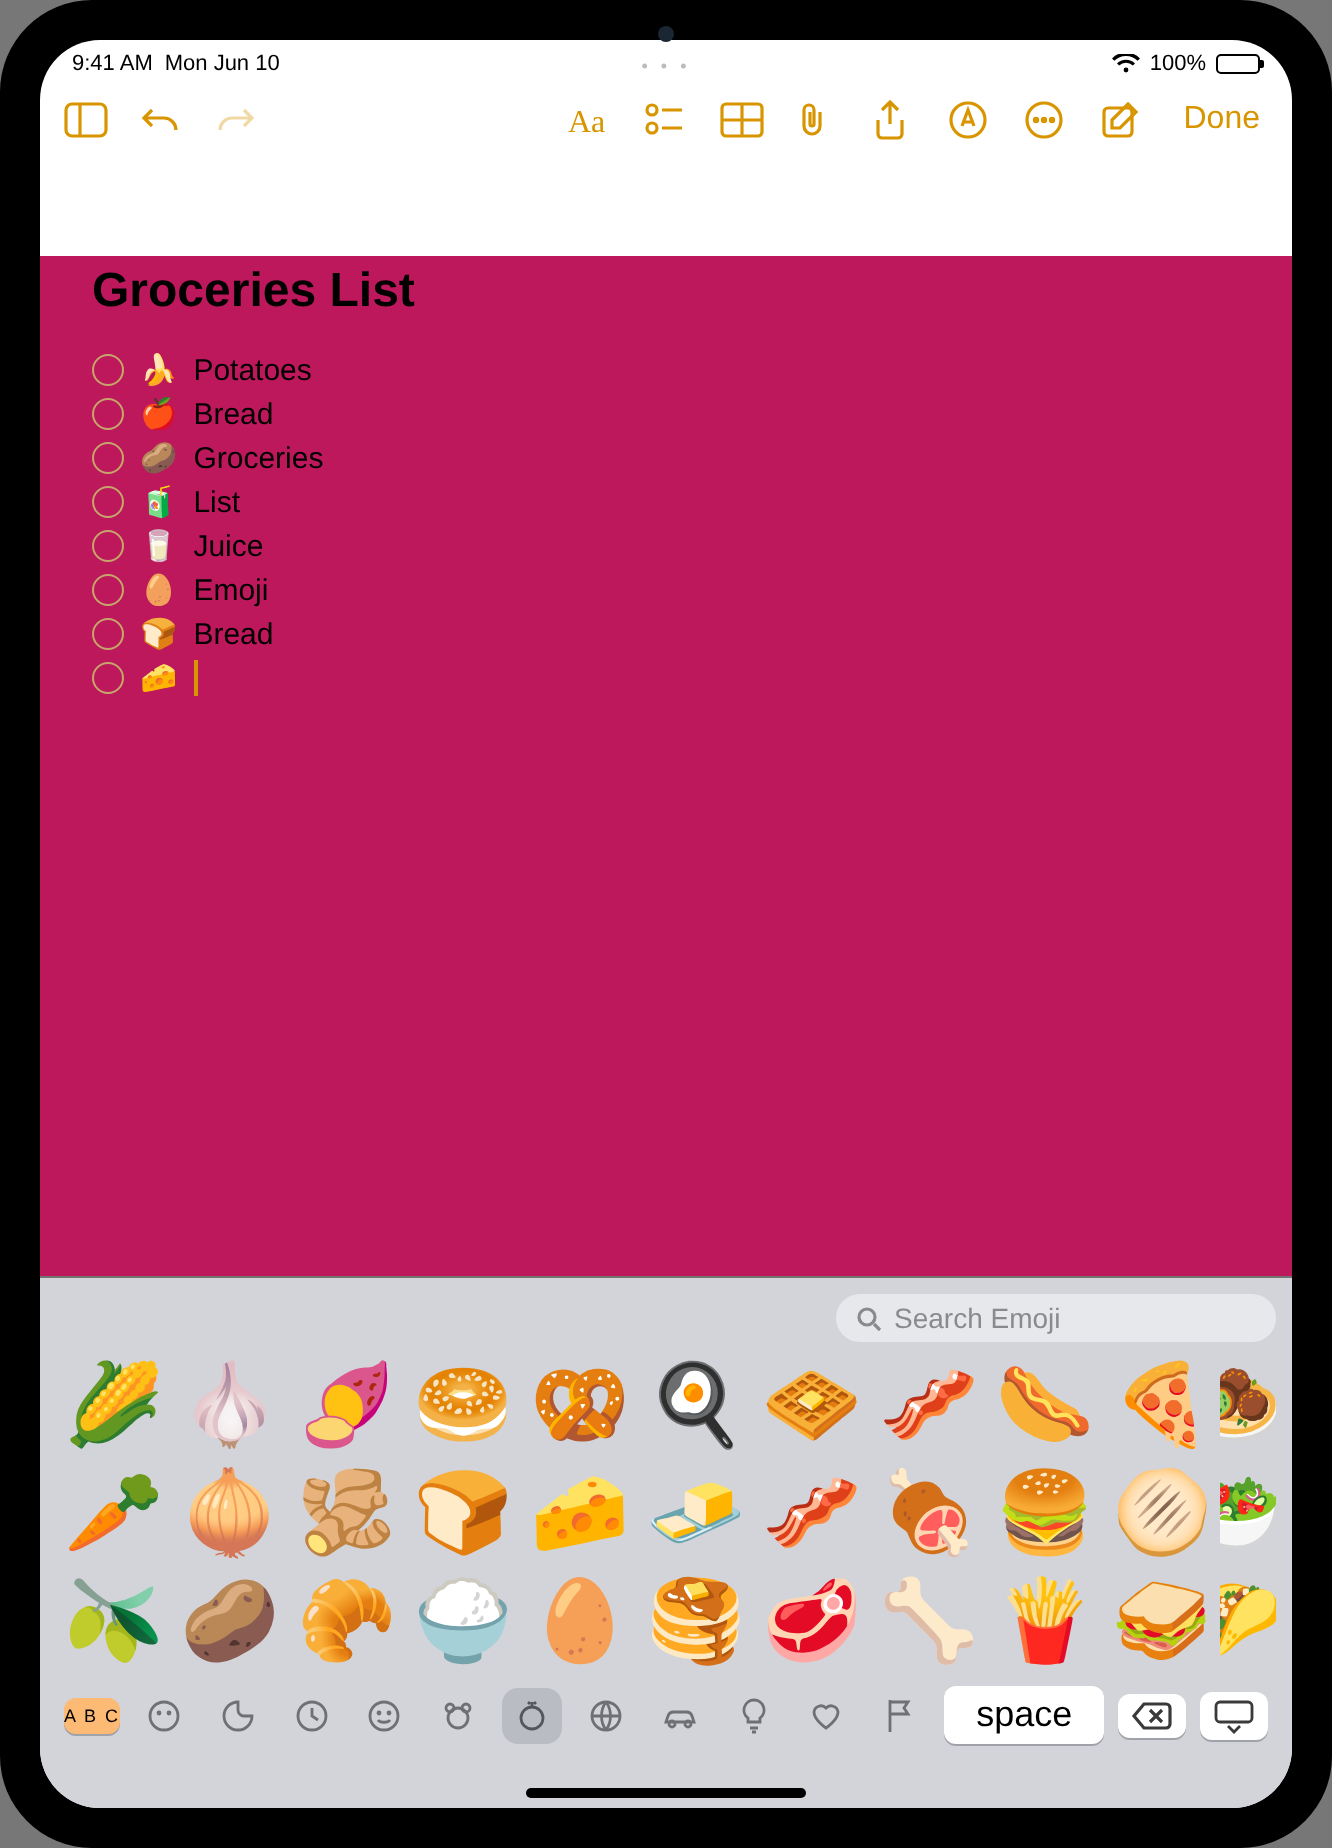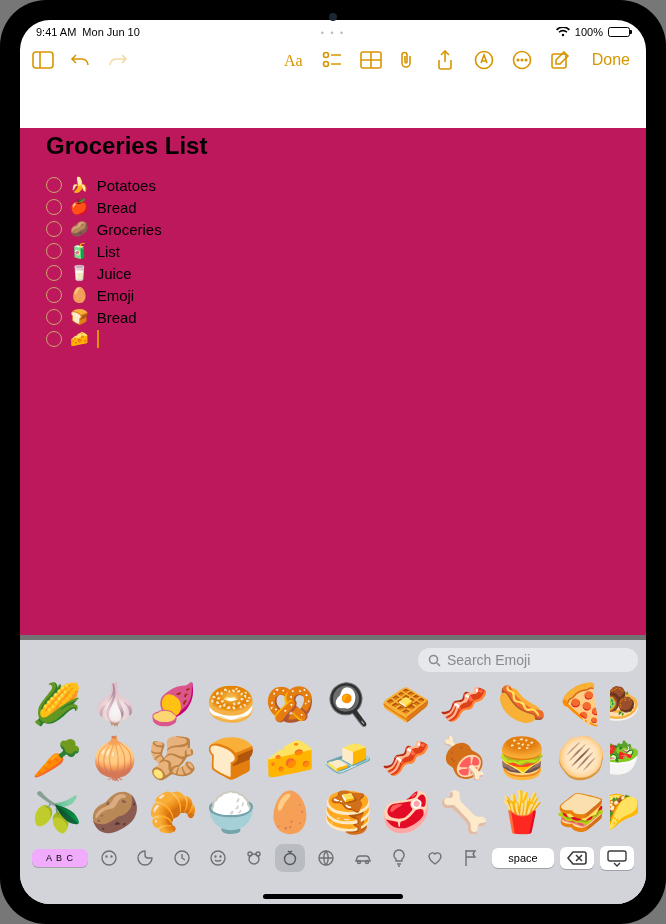--- a/index.html
+++ b/index.html
@@ -100,21 +100,21 @@
   width: 16px; height: 16px; border: 1.5px solid #c7a569; border-radius: 50%;
   flex-shrink: 0;
 }
 .item-emoji { font-size: 15px; }
 .cursor {
   width: 2px; height: 18px; background:#d89500; display:inline-block;
 }
 
 .keyboard {
   background: #d2d4d9;
-  border-top: 5px solid #737373;
+  border-top: 1px solid #737373;
   padding: 8px 8px 32px 8px;
   position: relative;
 }
 .search-bar {
   margin: 0 0 8px auto;
   width: 220px;
   background:#e7e8eb;
   border-radius: 14px;
   padding: 4px 10px;
   display:flex; align-items:center; gap:6px;
@@ -137,27 +137,27 @@
 }
 .cat-btn {
   width:30px; height:28px; display:flex; align-items:center; justify-content:center;
   color:#6f6f74;
   font-size:15px;
 }
 .cat-btn.active {
   background:#b9bcc2; border-radius: 8px;
 }
 .abc-key {
-  background:#f0abfc; border-radius:6px; padding:4px 14px;
+  background:#fdba74; border-radius:6px; padding:4px 0;
   font-size:9px; font-weight:500; letter-spacing:1px;
   box-shadow: 0 1px 0 #9fa2a8;
 }
 .space-key {
   background:#fff; border-radius:6px; padding:4px 16px;
-  font-size:11px;
+  font-size:18px;
   box-shadow: 0 1px 0 #9fa2a8;
 }
 .del-key, .kbd-key {
   background:#fff; border-radius:6px; padding:3px 6px;
   box-shadow: 0 1px 0 #9fa2a8;
   display:flex; align-items:center; justify-content:center;
 }
 </style>
 </head>
 <body>

